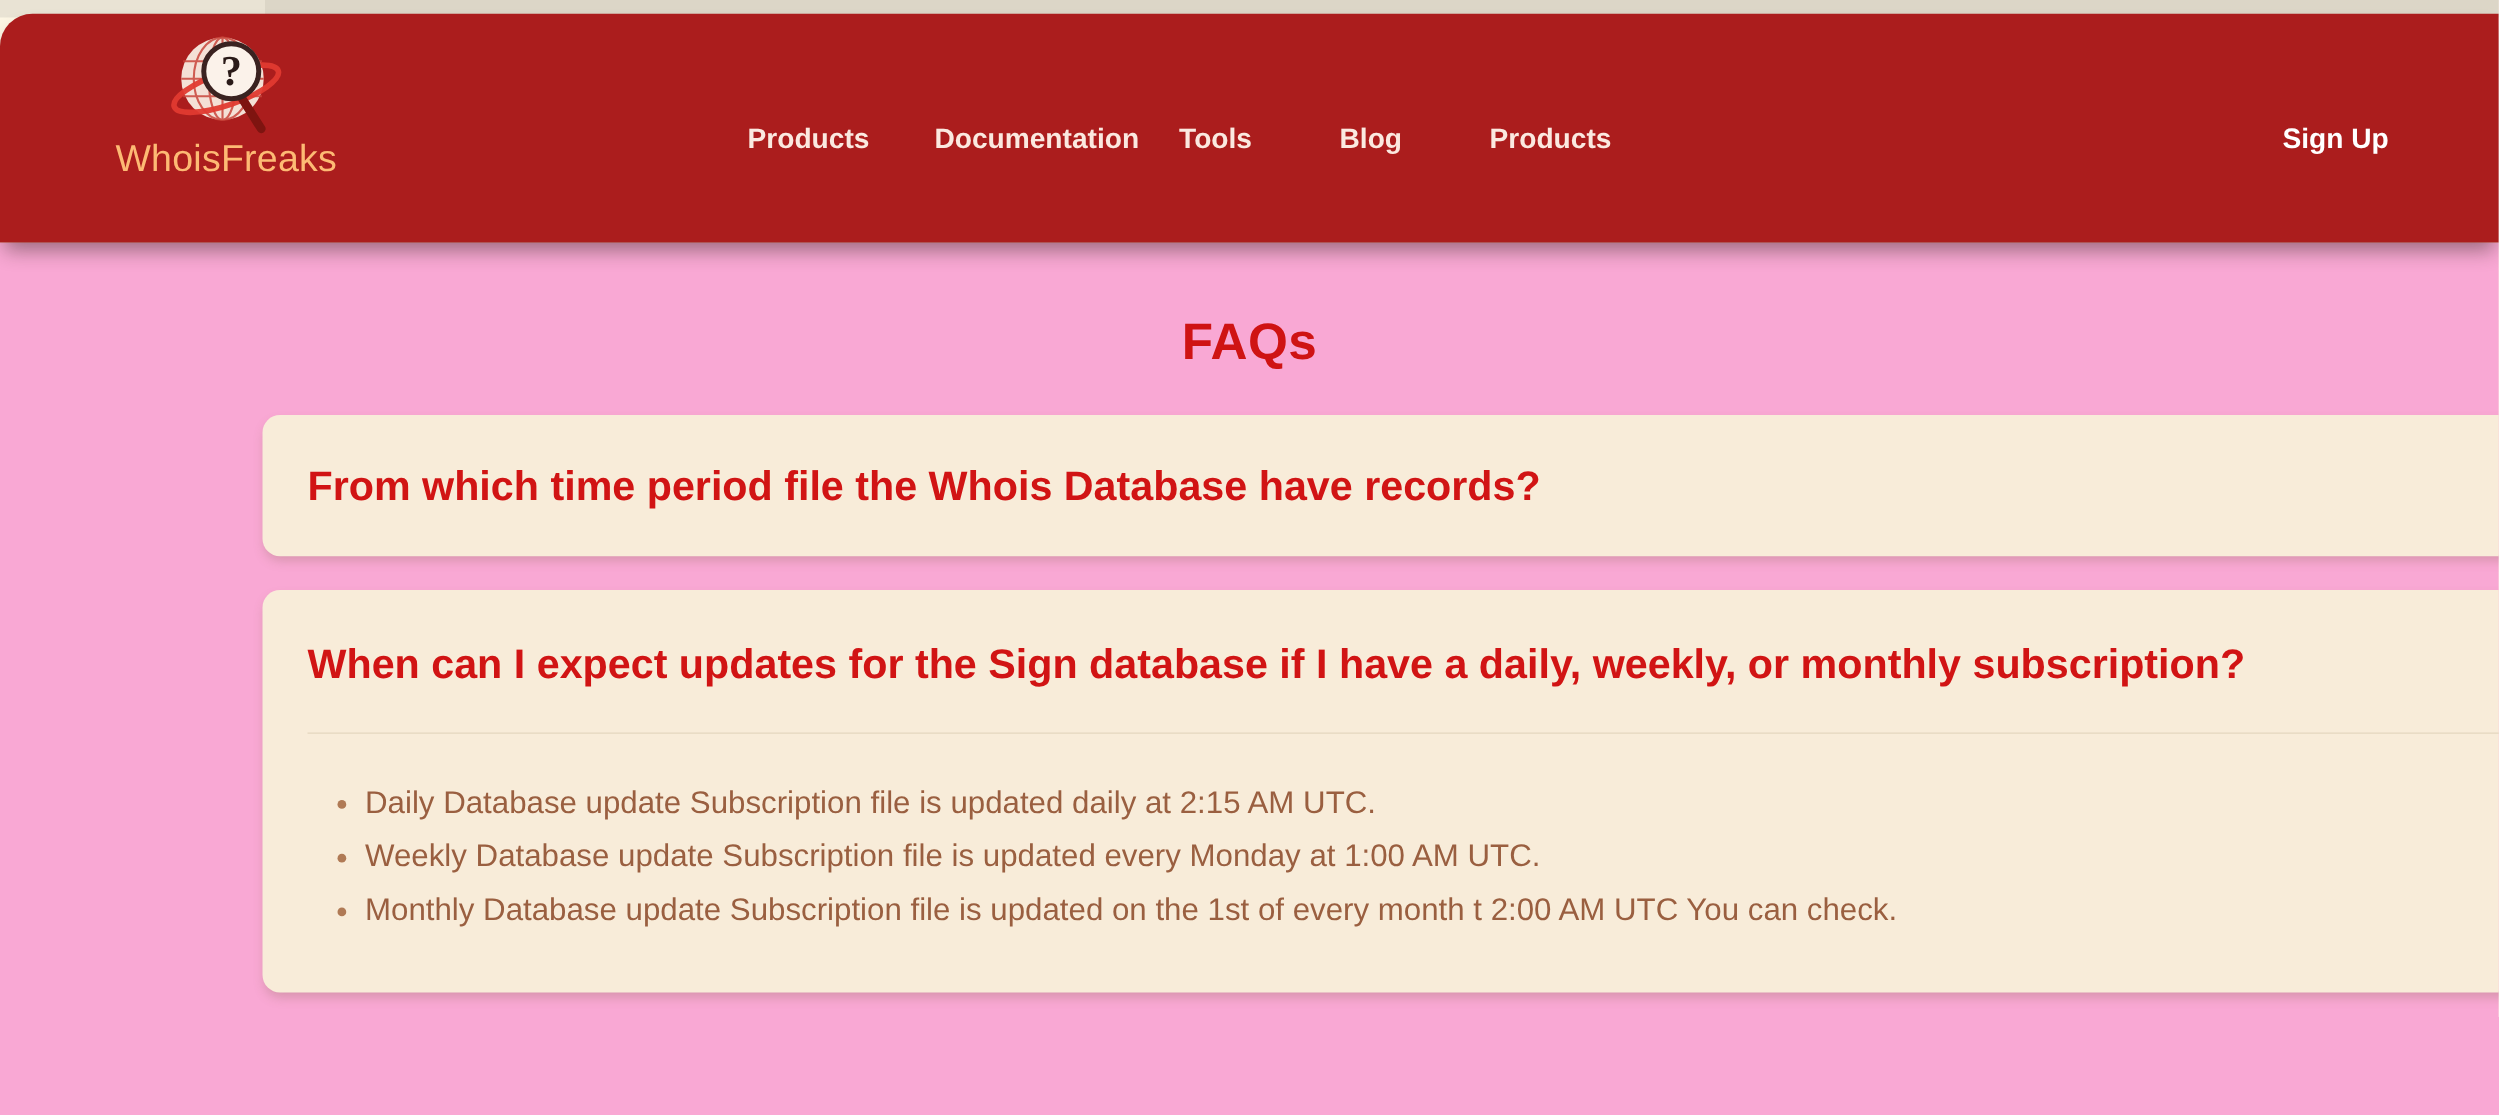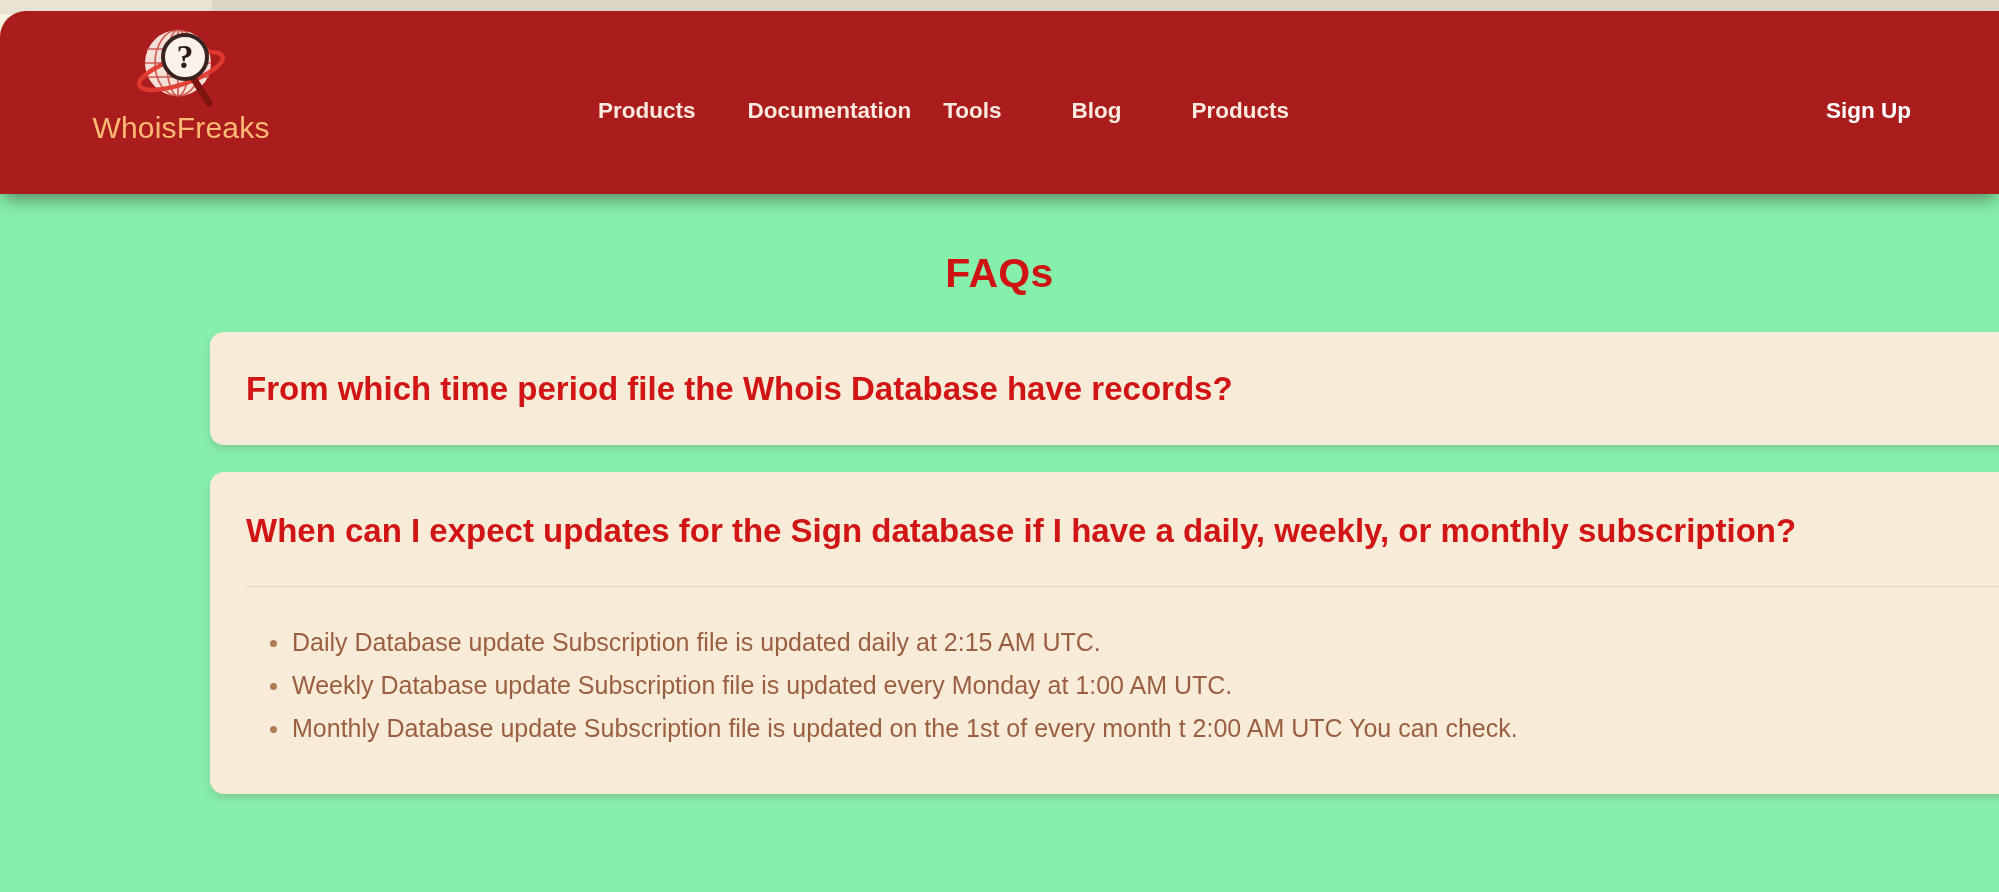--- a/index.html
+++ b/index.html
@@ -112,21 +112,21 @@
     line-height: 28px;
   }
 
   
   .content {
     position: absolute;
     left: 0;
     top: 194px;
     width: 1999px;
     height: 698px;
-    background: #86efac;
+    background: #f9a8d4;
   }
 
   .page-title {
     position: absolute;
     left: 0;
     top: 28px;
     width: 1999px;
     text-align: center;
     color: #cf1313;
     font-size: 41px;

